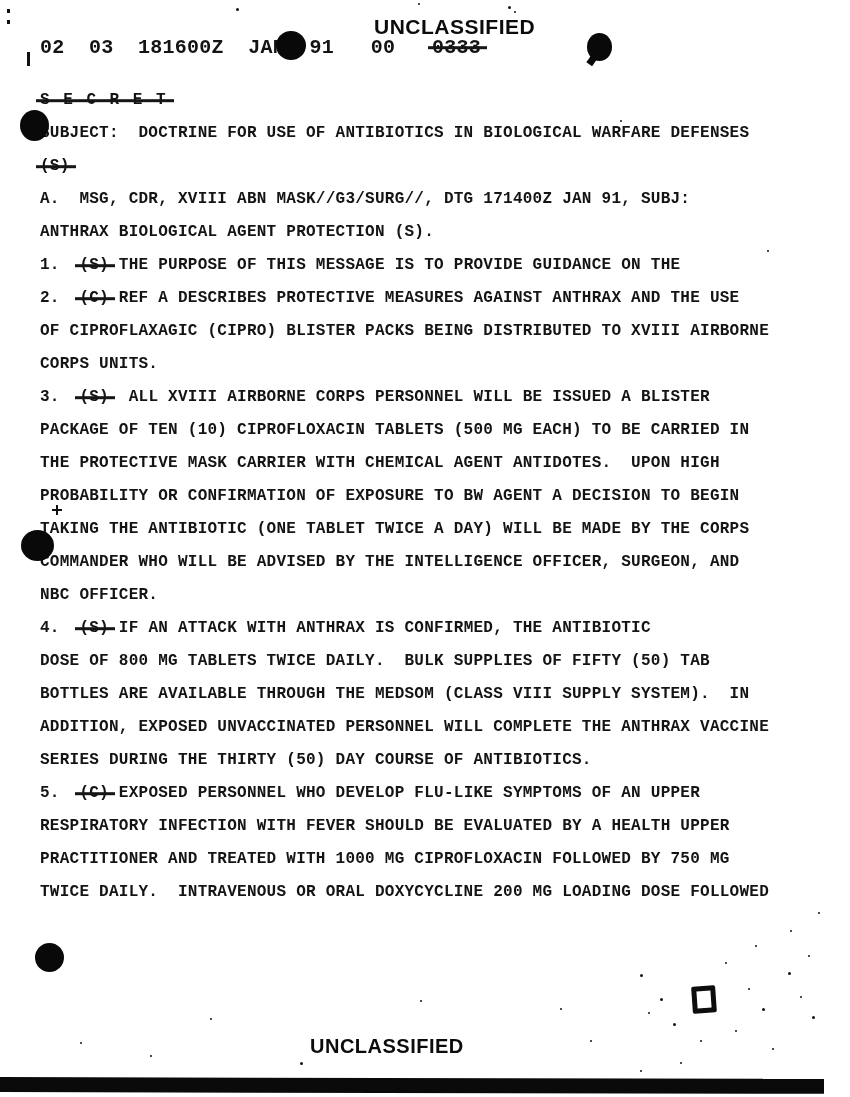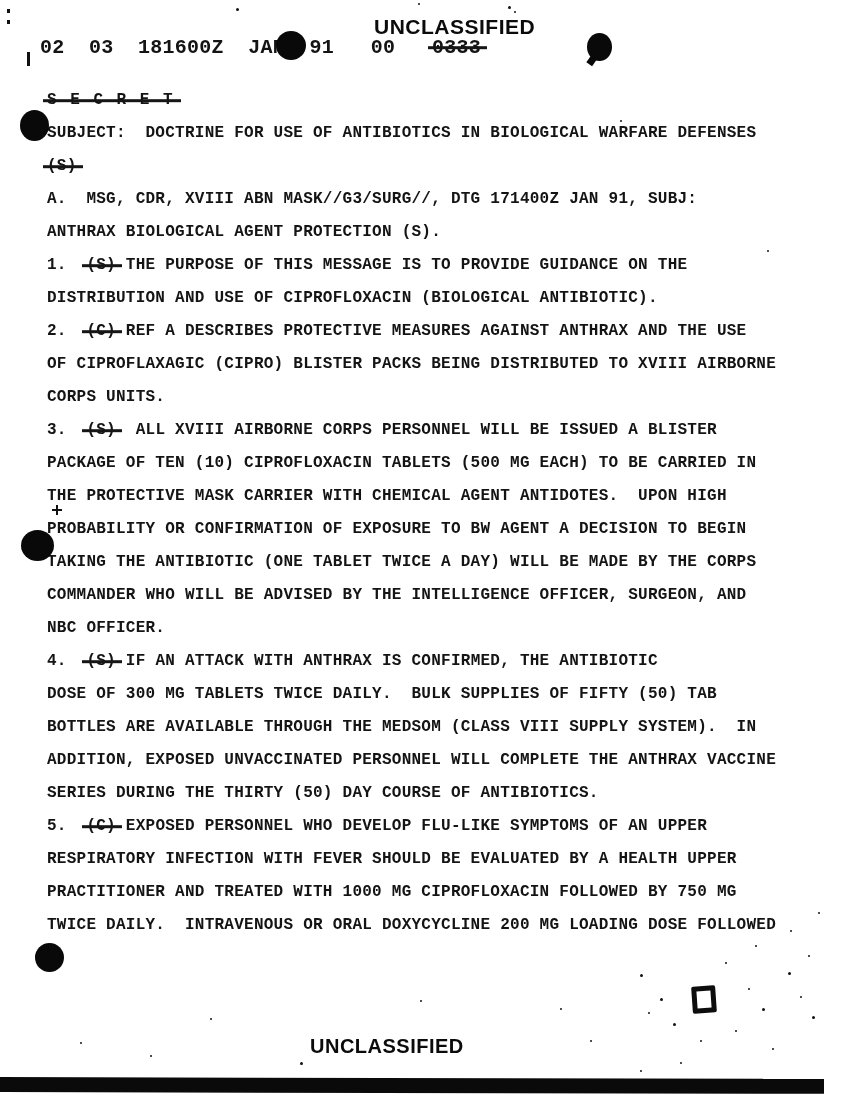--- a/index.html
+++ b/index.html
@@ -26,21 +26,21 @@
   
   .header-line{
     position:absolute;left:40px;top:36px;
     font-size:20px;font-weight:bold;letter-spacing:.25px;
     white-space:pre;
   }
   .lines{
     position:absolute;left:40px;top:84px;
     font-size:16px;font-weight:bold;letter-spacing:.25px;
   }
-  .tline{height:33px;line-height:33px;white-space:pre;margin-left:7px;}
+  .tline{height:33px;line-height:33px;white-space:pre;}
   .struck{position:relative;display:inline-block;}
   .struck::after{
     content:"";position:absolute;left:-4px;right:-6px;top:50%;
     height:3px;background:#161616;transform:translateY(-60%);
   }
   .spread{letter-spacing:2px;}
 
   
   .blob{position:absolute;background:#090909;border-radius:50%;}
   .blob.tail::after{
@@ -86,33 +86,32 @@
 
   <div class="header-line"><span age="">02  03  181600Z  JAN  91   00   </span><span class="struck">0333</span></div>
 
   <div class="lines">
       <div class="tline"><span class="struck spread">S E C R E T</span></div>
       <div class="tline"><span>SUBJECT:  DOCTRINE FOR USE OF ANTIBIOTICS IN BIOLOGICAL WARFARE DEFENSES</span></div>
       <div class="tline"><span class="struck">(S)</span></div>
       <div class="tline"><span>A.  MSG, CDR, XVIII ABN MASK//G3/SURG//, DTG 171400Z JAN 91, SUBJ:</span></div>
       <div class="tline"><span>ANTHRAX BIOLOGICAL AGENT PROTECTION (S).</span></div>
       <div class="tline"><span>1.  </span><span class="struck">(S)</span><span> THE PURPOSE OF THIS MESSAGE IS TO PROVIDE GUIDANCE ON THE</span></div>
-      <div class="tline"><span>DISTRIBUTION AND USE OF CIPROFLOXACIN (BIOLOGICAL ANTIBIOTIC).</span></div>
       <div class="tline"><span>2.  </span><span class="struck">(C)</span><span> REF A DESCRIBES PROTECTIVE MEASURES AGAINST ANTHRAX AND THE USE</span></div>
       <div class="tline"><span>OF CIPROFLAXAGIC (CIPRO) BLISTER PACKS BEING DISTRIBUTED TO XVIII AIRBORNE</span></div>
       <div class="tline"><span>CORPS UNITS.</span></div>
       <div class="tline"><span>3.  </span><span class="struck">(S)</span><span>  ALL XVIII AIRBORNE CORPS PERSONNEL WILL BE ISSUED A BLISTER</span></div>
       <div class="tline"><span>PACKAGE OF TEN (10) CIPROFLOXACIN TABLETS (500 MG EACH) TO BE CARRIED IN</span></div>
       <div class="tline"><span>THE PROTECTIVE MASK CARRIER WITH CHEMICAL AGENT ANTIDOTES.  UPON HIGH</span></div>
       <div class="tline"><span>PROBABILITY OR CONFIRMATION OF EXPOSURE TO BW AGENT A DECISION TO BEGIN</span></div>
       <div class="tline"><span>TAKING THE ANTIBIOTIC (ONE TABLET TWICE A DAY) WILL BE MADE BY THE CORPS</span></div>
       <div class="tline"><span>COMMANDER WHO WILL BE ADVISED BY THE INTELLIGENCE OFFICER, SURGEON, AND</span></div>
       <div class="tline"><span>NBC OFFICER.</span></div>
       <div class="tline"><span>4.  </span><span class="struck">(S)</span><span> IF AN ATTACK WITH ANTHRAX IS CONFIRMED, THE ANTIBIOTIC</span></div>
-      <div class="tline"><span>DOSE OF 300 MG TABLETS TWICE DAILY.  BULK SUPPLIES OF FIFTY (50) TAB</span></div>
+      <div class="tline"><span>DOSE OF 800 MG TABLETS TWICE DAILY.  BULK SUPPLIES OF FIFTY (50) TAB</span></div>
       <div class="tline"><span>BOTTLES ARE AVAILABLE THROUGH THE MEDSOM (CLASS VIII SUPPLY SYSTEM).  IN</span></div>
       <div class="tline"><span>ADDITION, EXPOSED UNVACCINATED PERSONNEL WILL COMPLETE THE ANTHRAX VACCINE</span></div>
       <div class="tline"><span>SERIES DURING THE THIRTY (50) DAY COURSE OF ANTIBIOTICS.</span></div>
       <div class="tline"><span>5.  </span><span class="struck">(C)</span><span> EXPOSED PERSONNEL WHO DEVELOP FLU-LIKE SYMPTOMS OF AN UPPER</span></div>
       <div class="tline"><span>RESPIRATORY INFECTION WITH FEVER SHOULD BE EVALUATED BY A HEALTH UPPER</span></div>
       <div class="tline"><span>PRACTITIONER AND TREATED WITH 1000 MG CIPROFLOXACIN FOLLOWED BY 750 MG</span></div>
       <div class="tline"><span>TWICE DAILY.  INTRAVENOUS OR ORAL DOXYCYCLINE 200 MG LOADING DOSE FOLLOWED</span></div>
     </div>
 
   <div class="blob" style="left:276px;top:31px;width:30px;height:29px;"></div>

